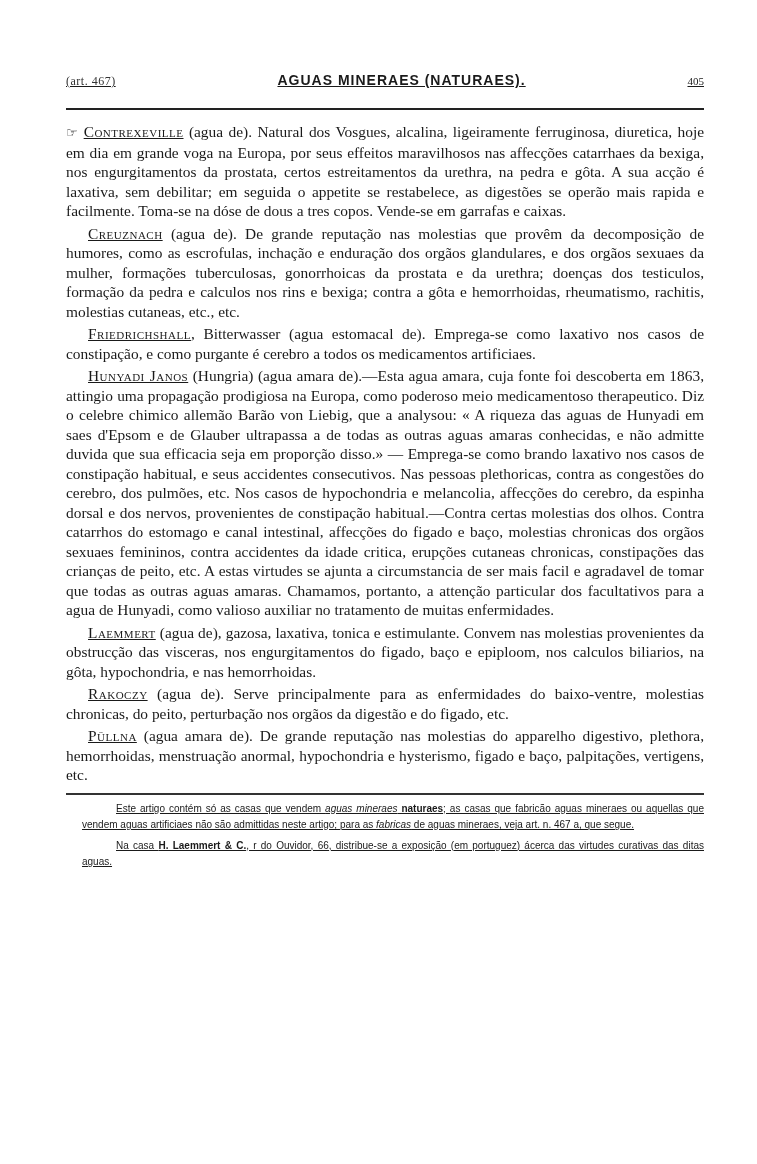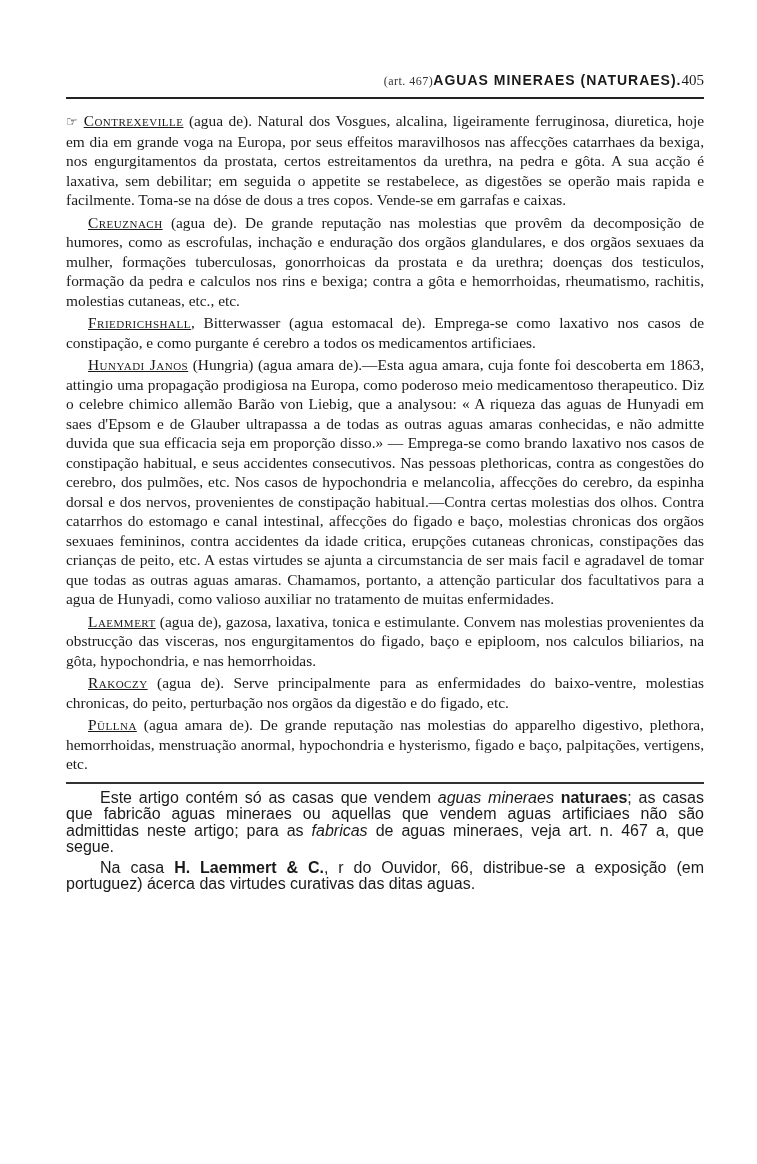--- a/index.html
+++ b/index.html
@@ -3,39 +3,39 @@
 <meta charset="utf-8">
 <style>
   html, body { margin:0; padding:0; }
   body {
     width:757px; height:1164px; background:#ffffff; color:#1a1a1a;
     font-family: "Liberation Serif", "DejaVu Serif", serif;
     position:relative; overflow:hidden;
   }
   .page { position:absolute; left:66px; top:72px; width:638px; }
   .header {
-    display:flex; justify-content:flex-end; align-items:baseline;
-    height:22px; border-bottom:2px solid #222; padding-bottom:3px;
+    display:flex; justify-content:space-between; align-items:baseline;
+    height:22px; border-bottom:2px solid #222; padding-bottom:14px;text-decoration:underline;
   }
   .hdr-left { font-size:12px; letter-spacing:0.5px; color:#333; }
   .hdr-title { font-family:"Liberation Sans","DejaVu Sans",sans-serif; font-weight:bold; font-size:14px; letter-spacing:1px; }
-  .hdr-page { font-size:15px; }
+  .hdr-page { font-size:11px; }
   .body { margin-top:12px; }
   p.entry {
     margin:0 0 3px 0; font-size:15.4px; line-height:19.5px; text-align:justify;
     text-indent:22px;
   }
   p.entry.first { text-indent:0; }
   .sc { font-variant:small-caps; letter-spacing:0.5px;text-decoration:underline; }
   .hand { font-size:13px; margin-right:6px; }
   .rule {
     margin-top:8px; height:0; border-top:2px solid #333;
   }
   .notes { margin-top:6px; font-family:"Liberation Sans","DejaVu Sans",sans-serif; }
-  p.note { margin:0 0 4px 0; font-size:16px; line-height:16.5px; text-indent:34px; text-align:justify; }
+  p.note { margin:0 0 4px 16px; font-size:10px; line-height:16.5px; text-indent:34px; text-align:justify;text-decoration:underline; }
   .bold { font-weight:bold; }
   .ital { font-style:italic; }
 </style>
 </head>
 <body>
 
 <div class="page">
   <div class="header">
     <span class="hdr-left">(art. 467)</span>
     <span class="hdr-title">AGUAS MINERAES (NATURAES).</span>

